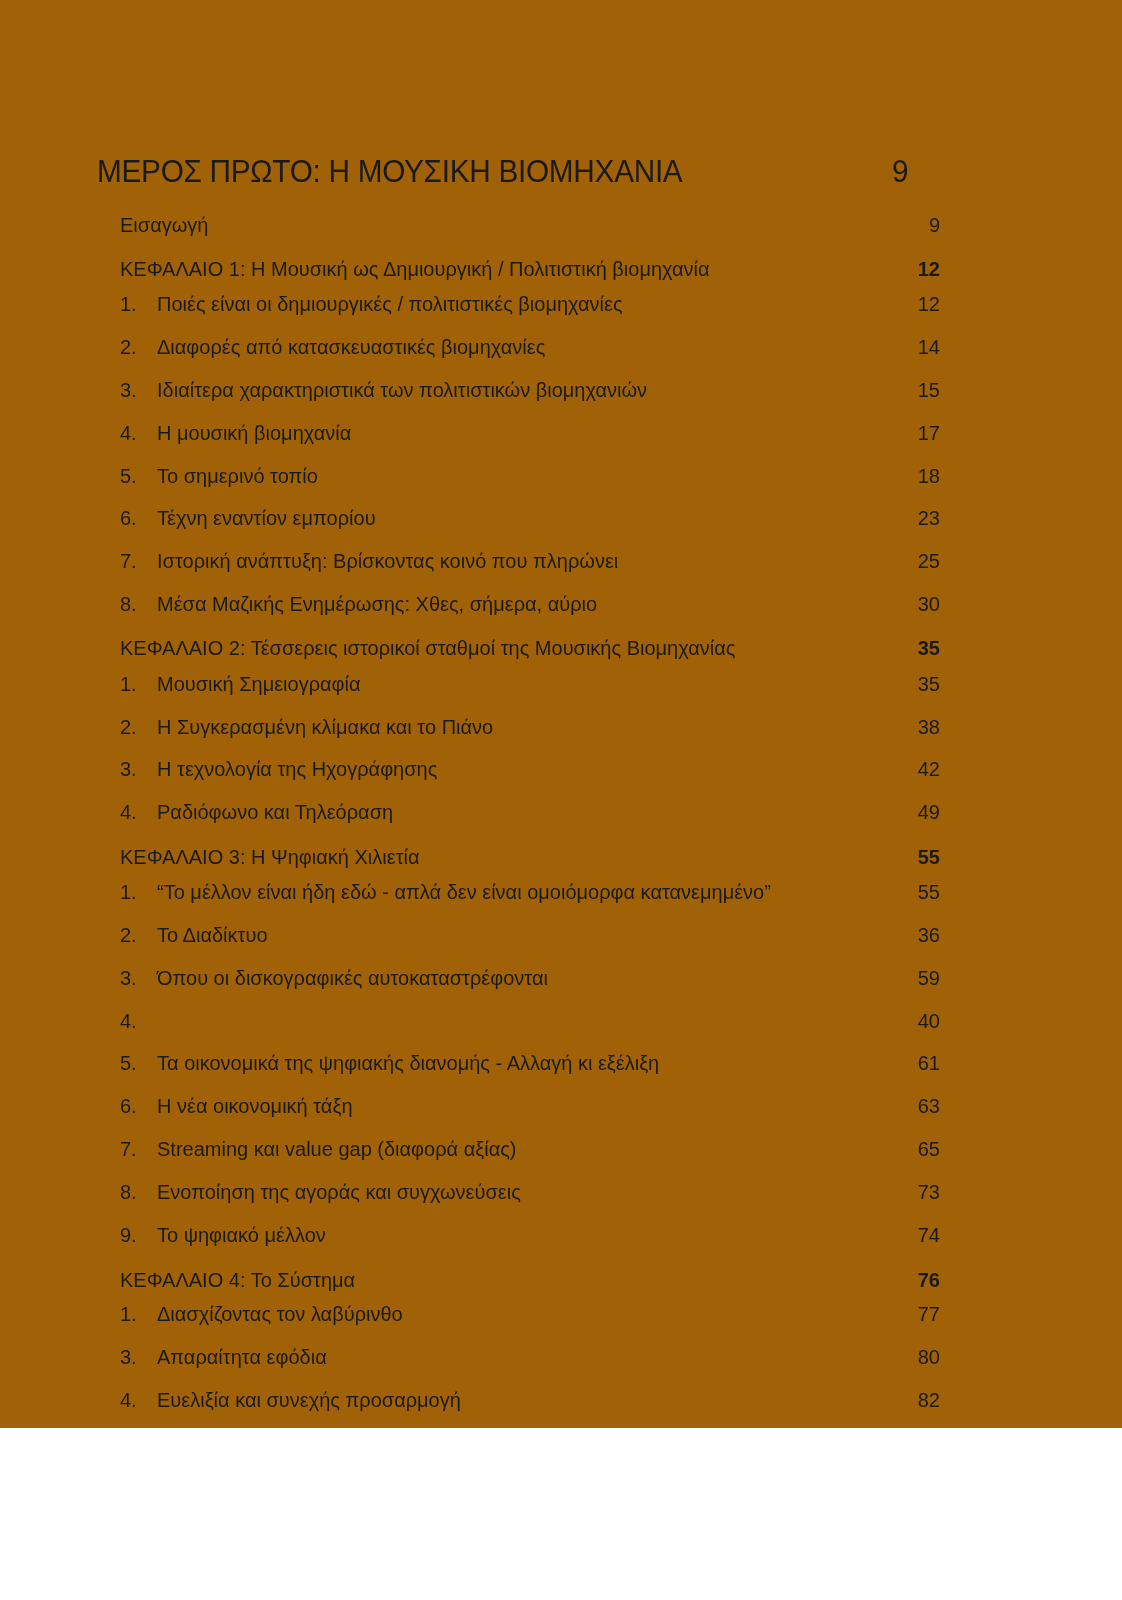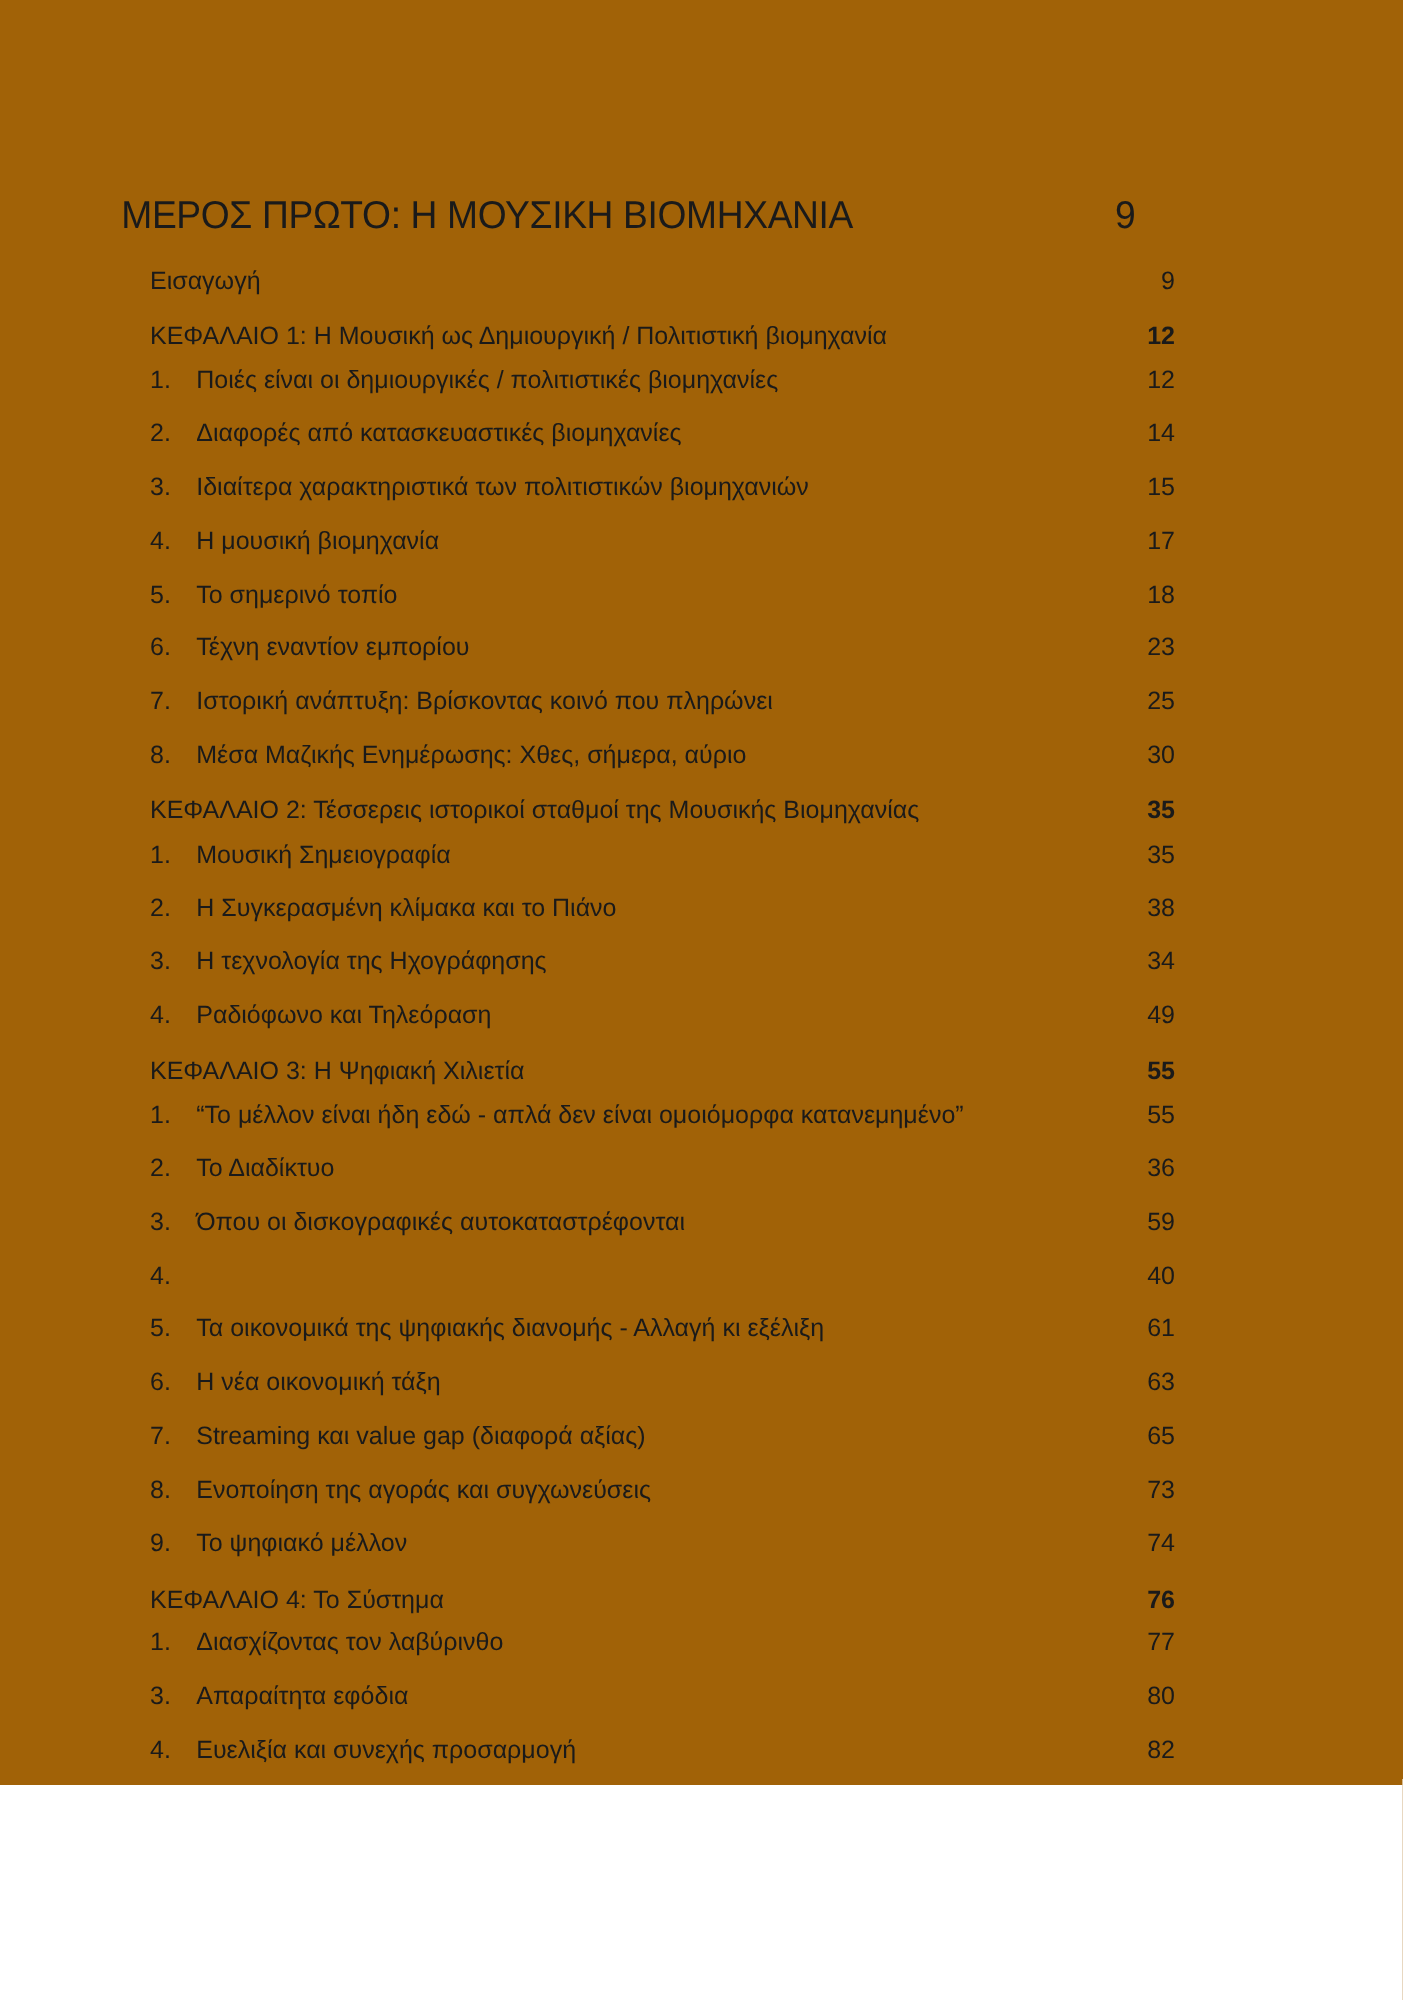--- a/index.html
+++ b/index.html
@@ -146,21 +146,21 @@
       <span class="pg">35</span>
     </div>
     <div class="row" style="top:713px">
       <span class="num">2.</span>
       <span class="text">Η Συγκερασμένη κλίμακα και το Πιάνο</span>
       <span class="pg">38</span>
     </div>
     <div class="row" style="top:755px">
       <span class="num">3.</span>
       <span class="text">Η τεχνολογία της Ηχογράφησης</span>
-      <span class="pg">34</span>
+      <span class="pg">42</span>
     </div>
     <div class="row" style="top:798px">
       <span class="num">4.</span>
       <span class="text">Ραδιόφωνο και Τηλεόραση</span>
       <span class="pg">49</span>
     </div>
 
     <div class="row chapter" style="top:843px">
       <span class="text">ΚΕΦΑΛΑΙΟ 3: Η Ψηφιακή Χιλιετία</span>
       <span class="pg">55</span>

